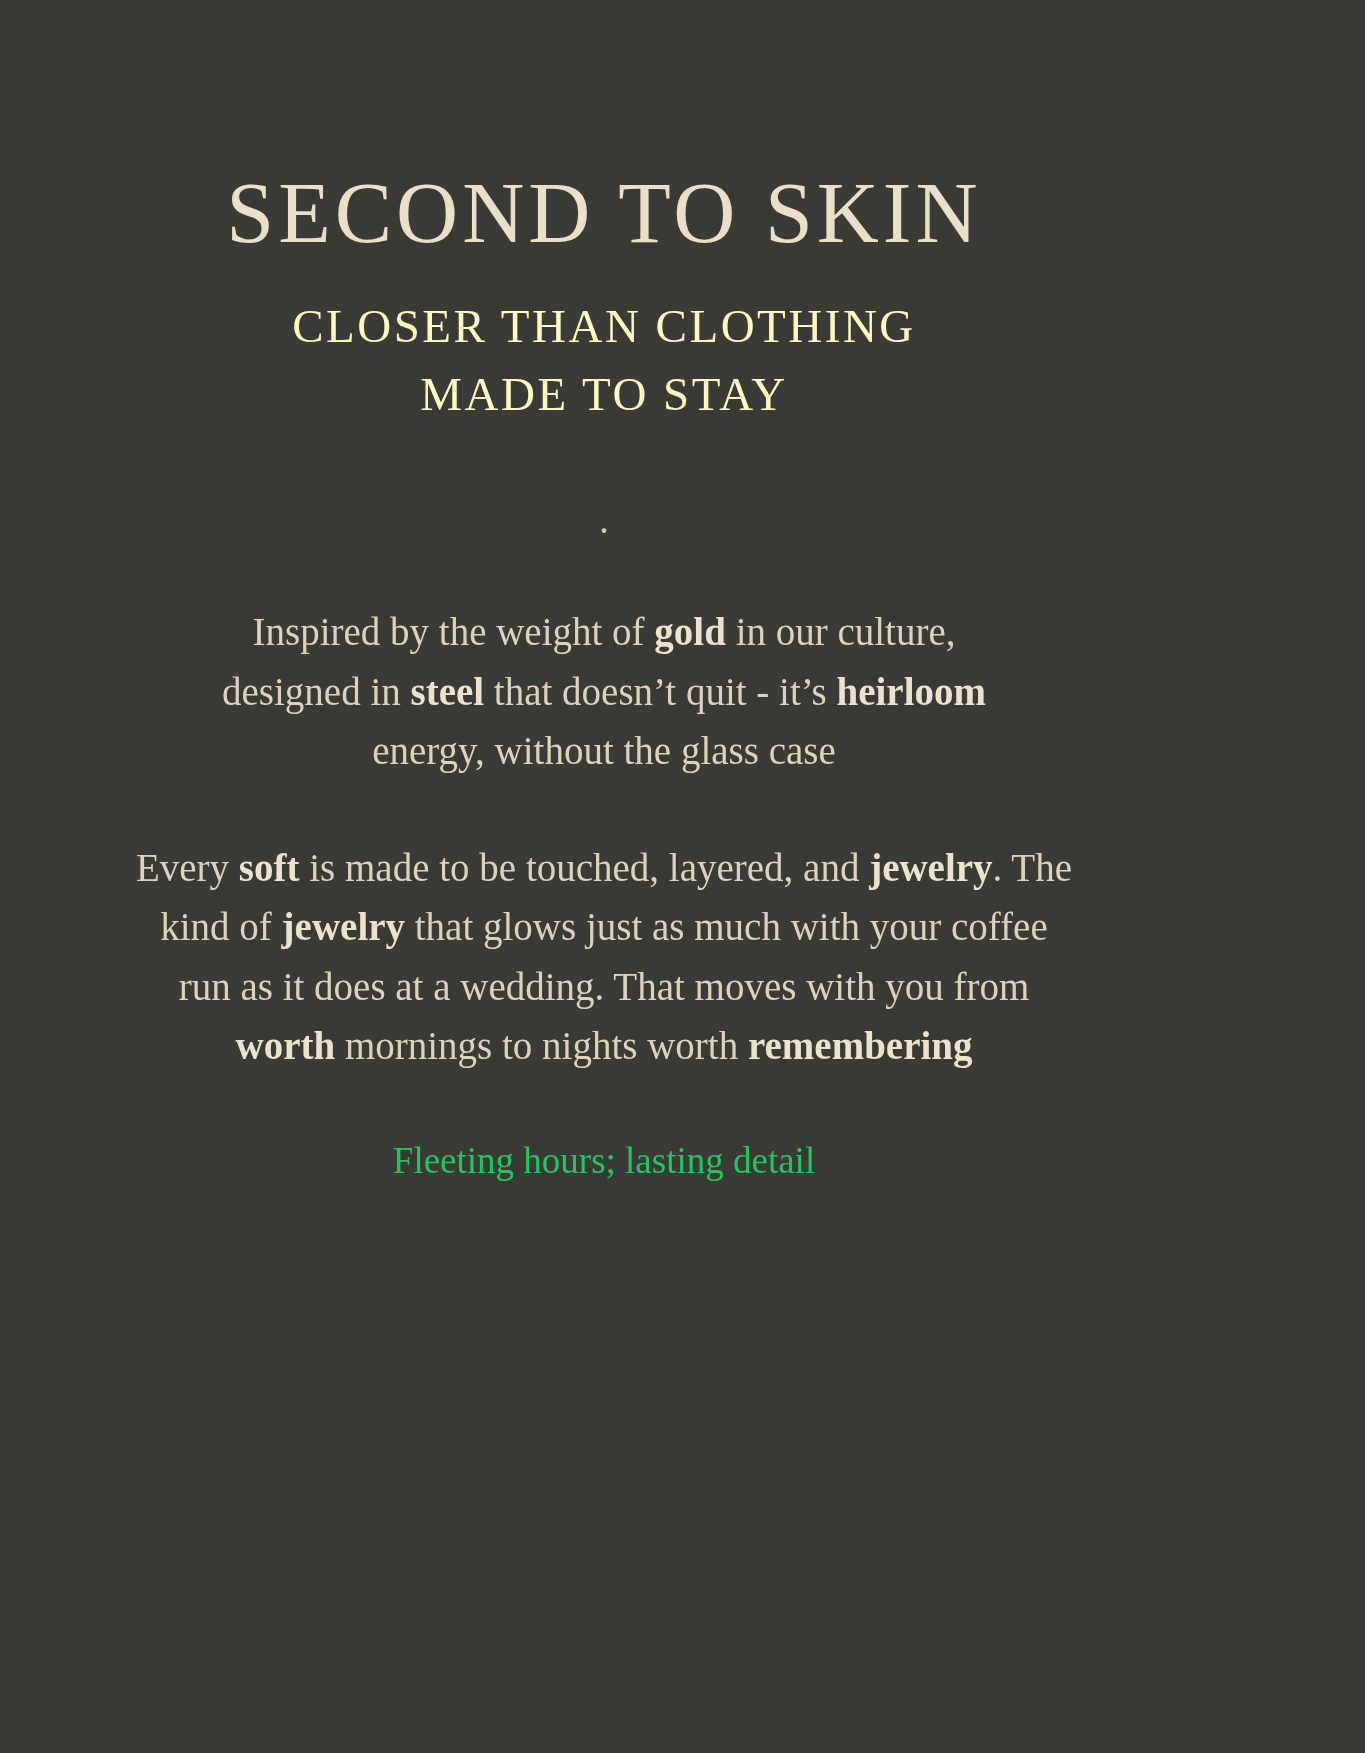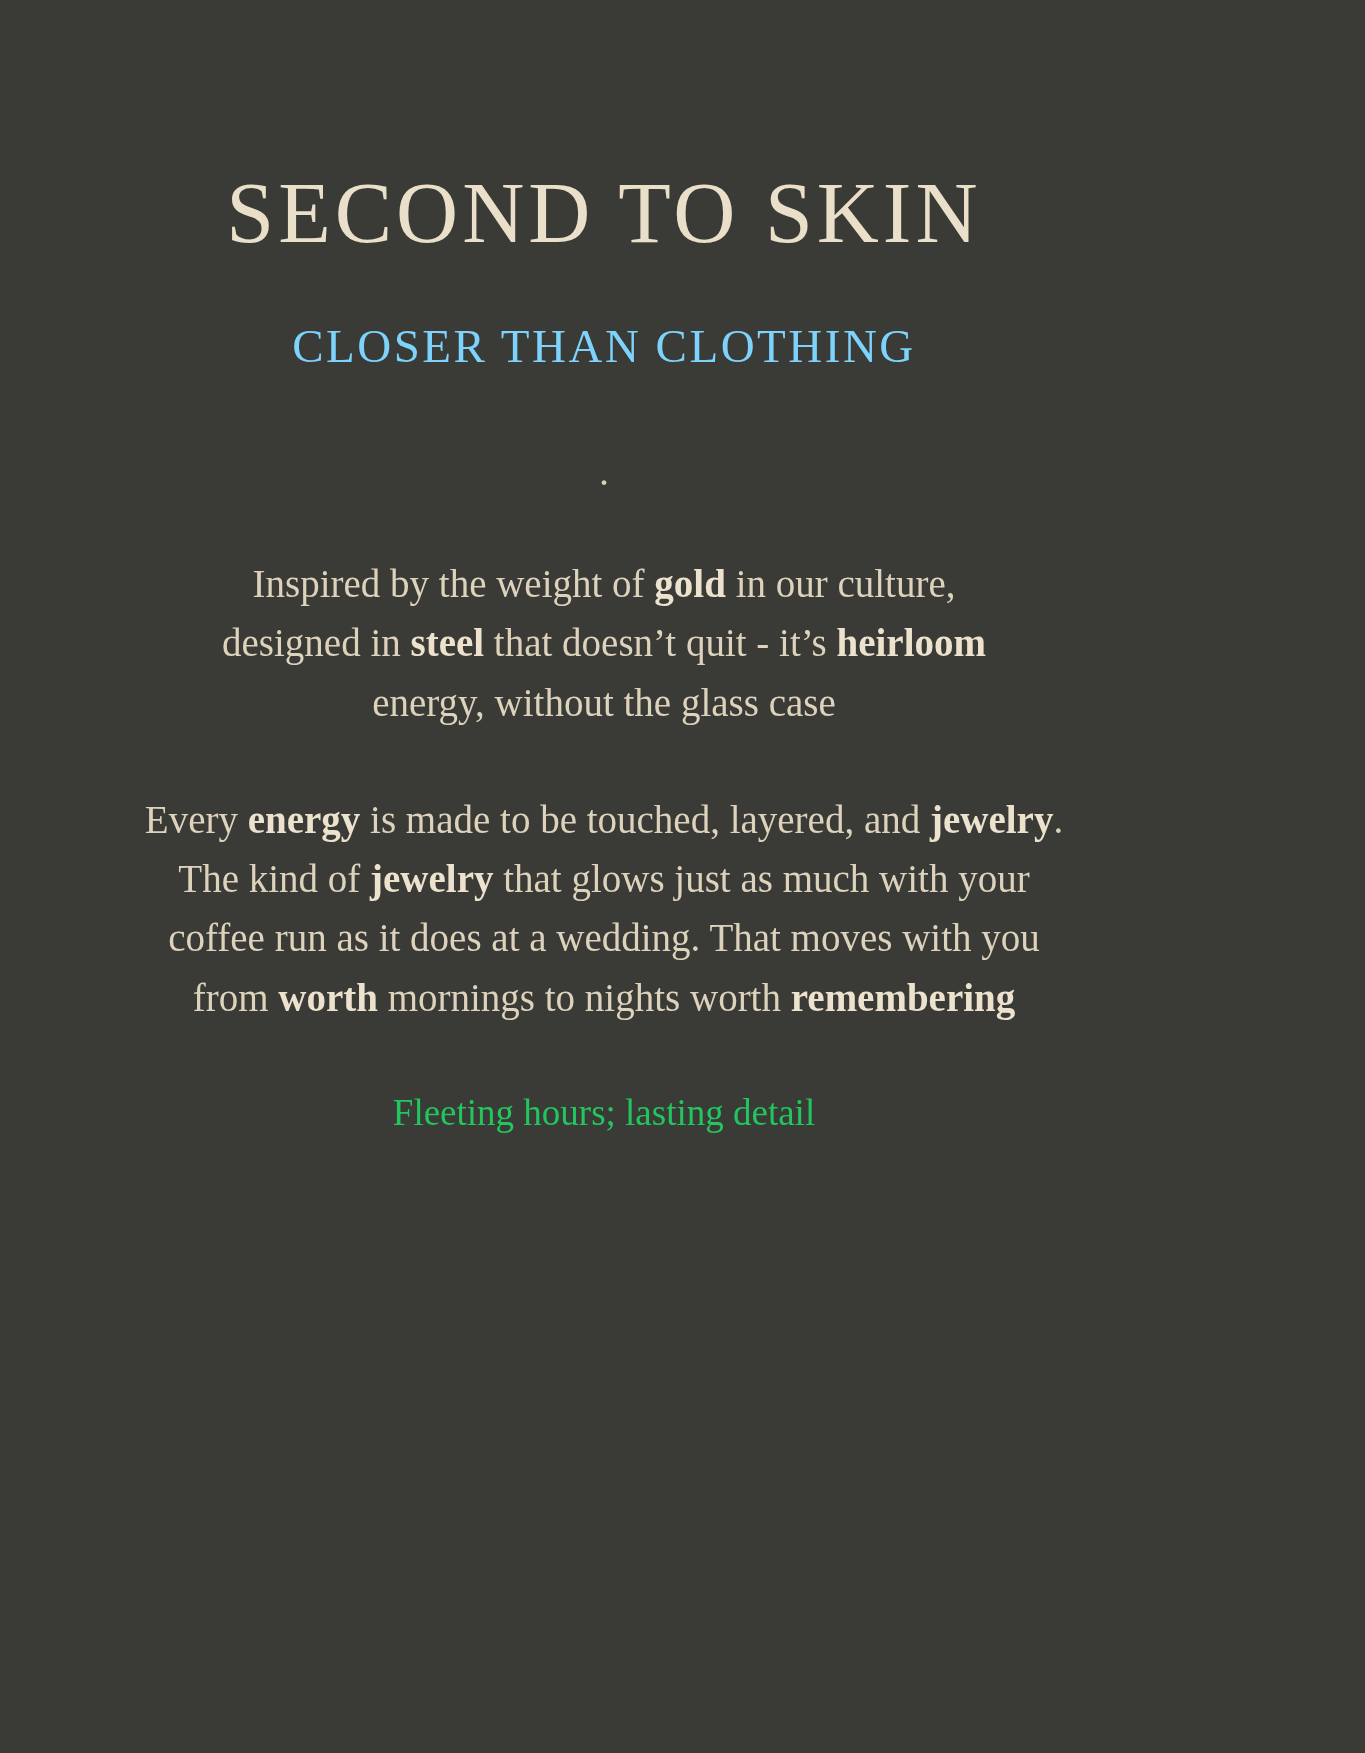--- a/index.html
+++ b/index.html
@@ -26,25 +26,25 @@
   .headline {
     font-size: 86px;
     letter-spacing: 4px;
     line-height: 1.0;
     color: #eadfc9;
     font-weight: 400;
     text-align: center;
     margin: 0;
   }
   .subhead {
-    margin-top: 56px;
+    margin-top: 36px;
     font-size: 47px;
     letter-spacing: 2.5px;
     line-height: 1.45;
-    color: #7dd3fc;
+    color: #fef9c3;
     font-weight: 400;
     text-align: center;
   }
   .subhead-line {
     display: block;
   }
   .divider-dot {
     margin-top: 72px;
     font-size: 40px;
     line-height: 1;
@@ -83,23 +83,24 @@
 </style>
 </head>
 <body>
 
 <div class="page">
 
   <h1 class="headline">SECOND TO SKIN</h1>
 
   <div class="subhead">
     <span class="subhead-line">CLOSER THAN CLOTHING</span>
+    <span class="subhead-line">MADE TO STAY</span>
   </div>
 
   <div class="divider-dot">.</div>
 
   <div class="body-block">
     <p class="para narrow">Inspired by the weight of <b>gold</b> in our culture, designed in <b>steel</b> that doesn’t quit - it’s <b>heirloom</b> energy, without the glass case</p>
-    <p class="para">Every <b>energy</b> is made to be touched, layered, and <b>jewelry</b>. The kind of <b>jewelry</b> that glows just as much with your coffee run as it does at a wedding. That moves with you from <b>worth</b> mornings to nights worth <b>remembering</b></p>
+    <p class="para">Every <b>soft</b> is made to be touched, layered, and <b>jewelry</b>. The kind of <b>jewelry</b> that glows just as much with your coffee run as it does at a wedding. That moves with you from <b>worth</b> mornings to nights worth <b>remembering</b></p>
     <p class="para closing">Fleeting hours; lasting detail</p>
   </div>
 
 </div>
 
 </body></html>

